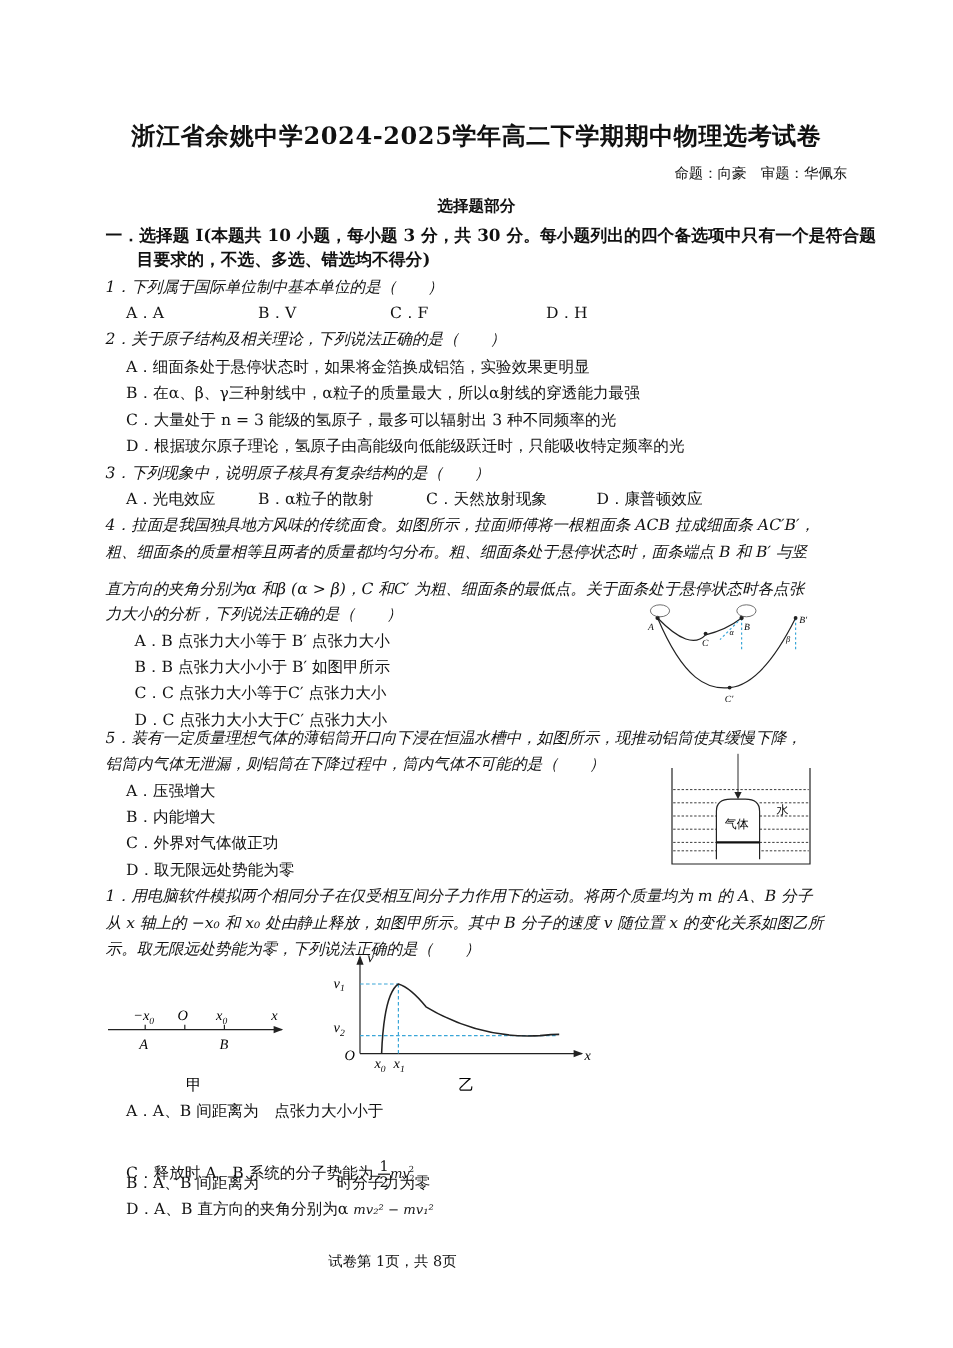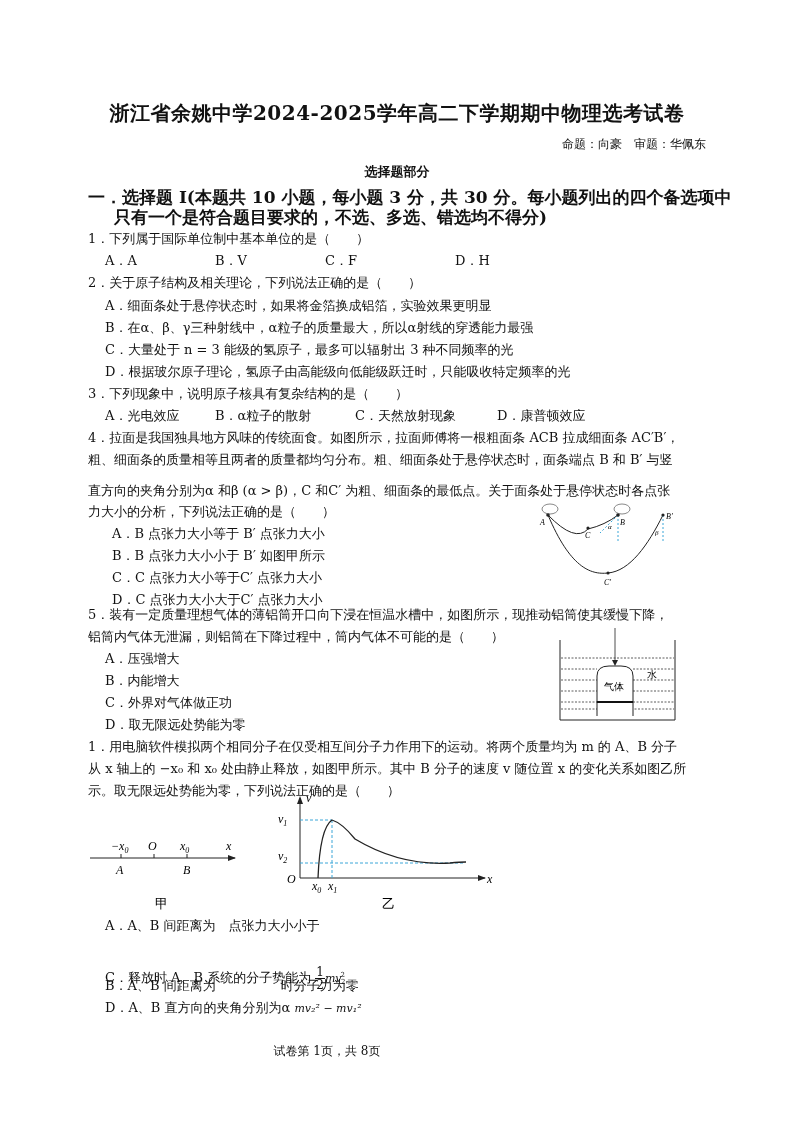--- a/index.html
+++ b/index.html
@@ -2,22 +2,22 @@
 <html><head>
 <meta charset="utf-8">
 <style>
   html,body{margin:0;padding:0;background:#fff;}
   body{width:794px;height:1123px;position:relative;overflow:hidden;
        font-family:"DejaVu Serif","Liberation Serif",serif;color:#111;font-size:13px;}
   .abs{position:absolute;white-space:nowrap;}
   .title{left:0;width:794px;top:100px;text-align:center;font-size:20px;font-weight:bold;letter-spacing:0.5px;}
   .authors{right:88px;top:136px;font-size:12px;}
   .sec{left:0;width:794px;top:163px;text-align:center;font-size:13px;font-weight:bold;}
-  .partI{left:88px;top:187px;font-size:17px;font-weight:bold;width:625px;white-space:normal;line-height:20px;text-indent:-26px;padding-left:26px;}
-  .q{left:88px;font-size:13px;}
+  .partI{left:88px;top:187px;font-size:14px;font-weight:bold;width:625px;white-space:normal;line-height:20px;text-indent:-26px;padding-left:26px;}
+  .q{left:88px;font-size:13px;font-style:italic;}
   .opt{left:105px;font-size:13px;}
   .i{font-style:italic;}
   .footer{left:0;width:654px;top:1043px;text-align:center;font-size:12px;}
   svg text{font-family:"Liberation Serif","DejaVu Serif",serif;}
 </style>
 </head>
 <body>
 
 <div class="abs title">浙江省余姚中学2024-2025学年高二下学期期中物理选考试卷</div>
 <div class="abs authors">命题：向豪　审题：华佩东</div>

